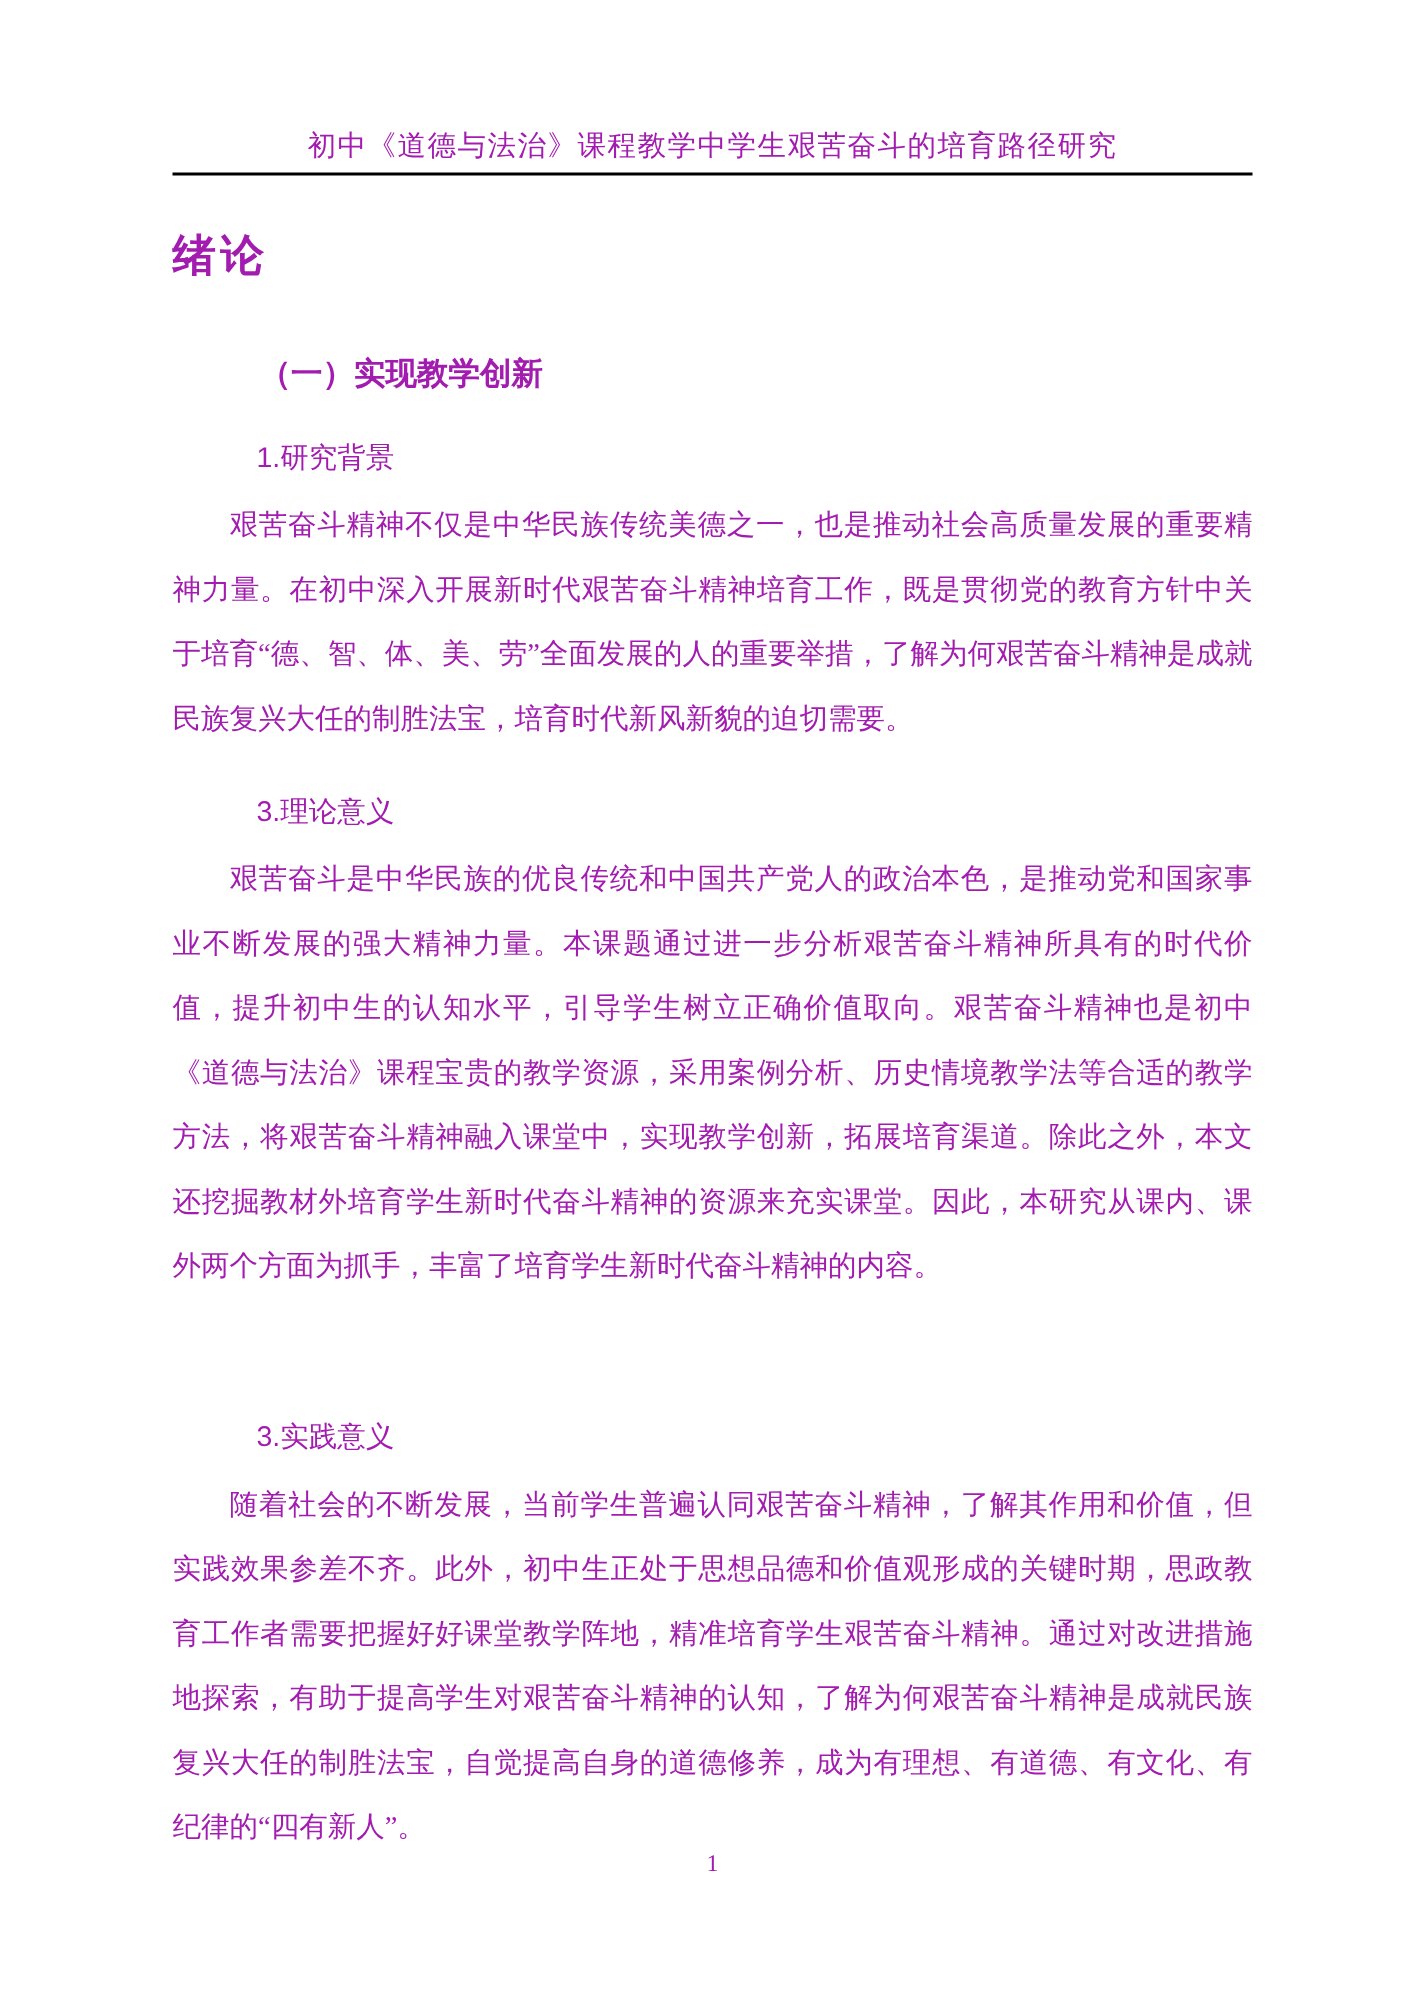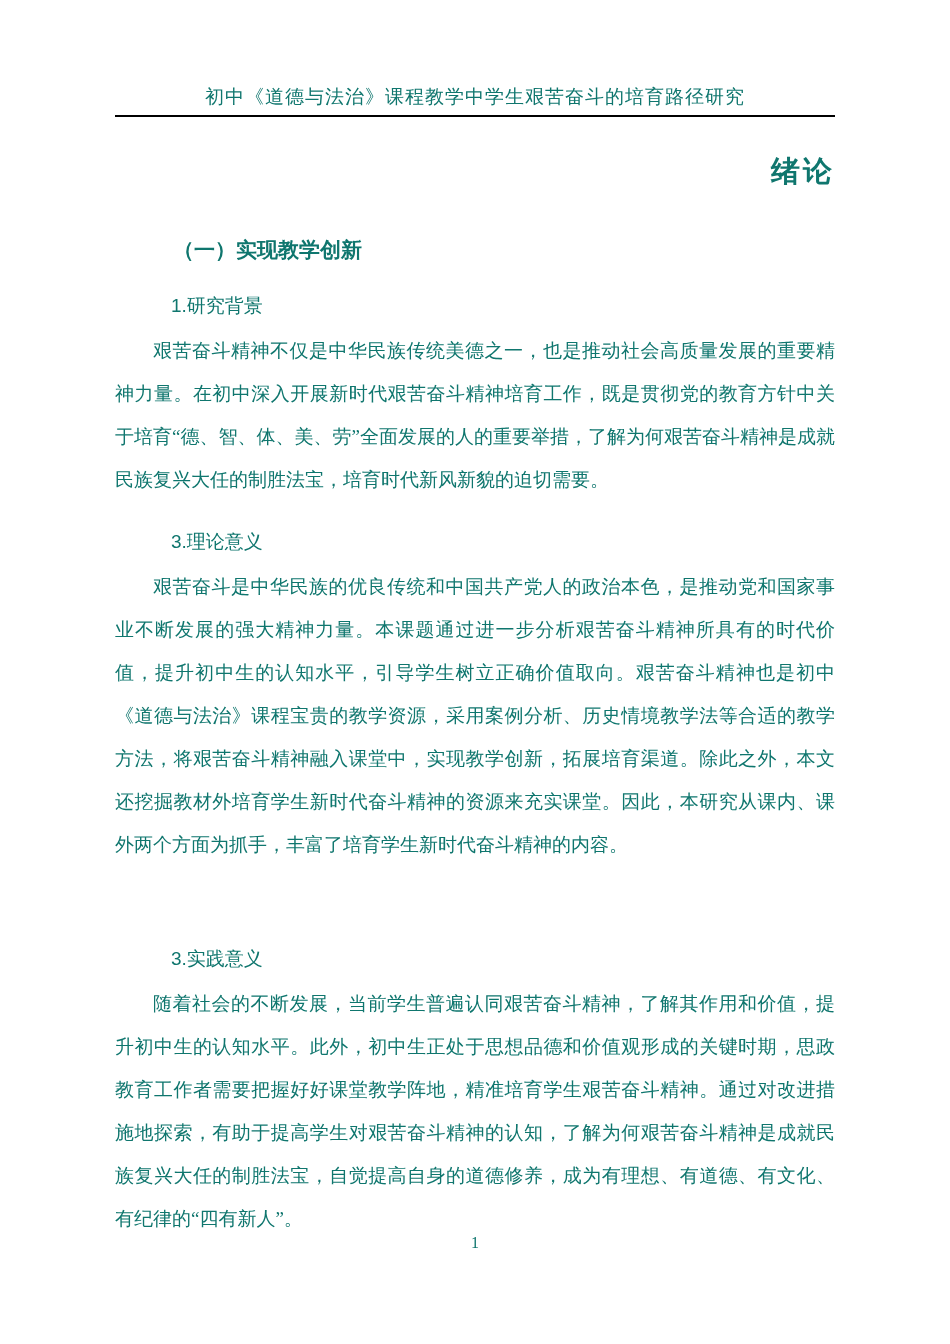--- a/index.html
+++ b/index.html
@@ -9,38 +9,38 @@
   }
   .page {
     position: relative;
     width: 950px;
     height: 1344px;
     margin: 0 auto;
     background: #ffffff;
     box-sizing: border-box;
     padding: 0 115px;
     font-family: "Liberation Serif", "DejaVu Serif", serif;
-    color: #0f766e;
+    color: #a21caf;
     overflow: hidden;
   }
   .doc-header {
     padding-top: 84px;
     padding-bottom: 5px;
     border-bottom: 2px solid #000000;
     text-align: center;
   }
   .running-title {
     font-size: 19px;
     letter-spacing: 1px;
     font-weight: 500;
     white-space: nowrap;
   }
   .chapter-title {
     margin: 34px 0 0 0;
-    text-align: right;
+    text-align: left;
     font-family: "Liberation Sans", "DejaVu Sans", sans-serif;
     font-size: 29px;
     font-weight: 700;
     letter-spacing: 3px;
     line-height: 40px;
   }
   .section-heading {
     margin: 44px 0 0 0;
     padding-left: 58px;
     font-family: "Liberation Sans", "DejaVu Sans", sans-serif;
@@ -92,21 +92,21 @@
 
     <h2 class="section-heading">（一）实现教学创新</h2>
 
     <h3 class="sub-heading">1.研究背景</h3>
     <p class="body-para">艰苦奋斗精神不仅是中华民族传统美德之一，也是推动社会高质量发展的重要精神力量。在初中深入开展新时代艰苦奋斗精神培育工作，既是贯彻党的教育方针中关于培育“德、智、体、美、劳”全面发展的人的重要举措，了解为何艰苦奋斗精神是成就民族复兴大任的制胜法宝，培育时代新风新貌的迫切需要。</p>
 
     <h3 class="sub-heading">3.理论意义</h3>
     <p class="body-para">艰苦奋斗是中华民族的优良传统和中国共产党人的政治本色，是推动党和国家事业不断发展的强大精神力量。本课题通过进一步分析艰苦奋斗精神所具有的时代价值，提升初中生的认知水平，引导学生树立正确价值取向。艰苦奋斗精神也是初中《道德与法治》课程宝贵的教学资源，采用案例分析、历史情境教学法等合适的教学方法，将艰苦奋斗精神融入课堂中，实现教学创新，拓展培育渠道。除此之外，本文还挖掘教材外培育学生新时代奋斗精神的资源来充实课堂。因此，本研究从课内、课外两个方面为抓手，丰富了培育学生新时代奋斗精神的内容。</p>
 
     <h3 class="sub-heading extra-gap">3.实践意义</h3>
-    <p class="body-para">随着社会的不断发展，当前学生普遍认同艰苦奋斗精神，了解其作用和价值，提升初中生的认知水平。此外，初中生正处于思想品德和价值观形成的关键时期，思政教育工作者需要把握好好课堂教学阵地，精准培育学生艰苦奋斗精神。通过对改进措施地探索，有助于提高学生对艰苦奋斗精神的认知，了解为何艰苦奋斗精神是成就民族复兴大任的制胜法宝，自觉提高自身的道德修养，成为有理想、有道德、有文化、有纪律的“四有新人”。</p>
+    <p class="body-para">随着社会的不断发展，当前学生普遍认同艰苦奋斗精神，了解其作用和价值，但实践效果参差不齐。此外，初中生正处于思想品德和价值观形成的关键时期，思政教育工作者需要把握好好课堂教学阵地，精准培育学生艰苦奋斗精神。通过对改进措施地探索，有助于提高学生对艰苦奋斗精神的认知，了解为何艰苦奋斗精神是成就民族复兴大任的制胜法宝，自觉提高自身的道德修养，成为有理想、有道德、有文化、有纪律的“四有新人”。</p>
 
   </main>
 
   <footer class="doc-footer">
     <div class="page-number">1</div>
   </footer>
 
 </div>
 
 </body></html>

